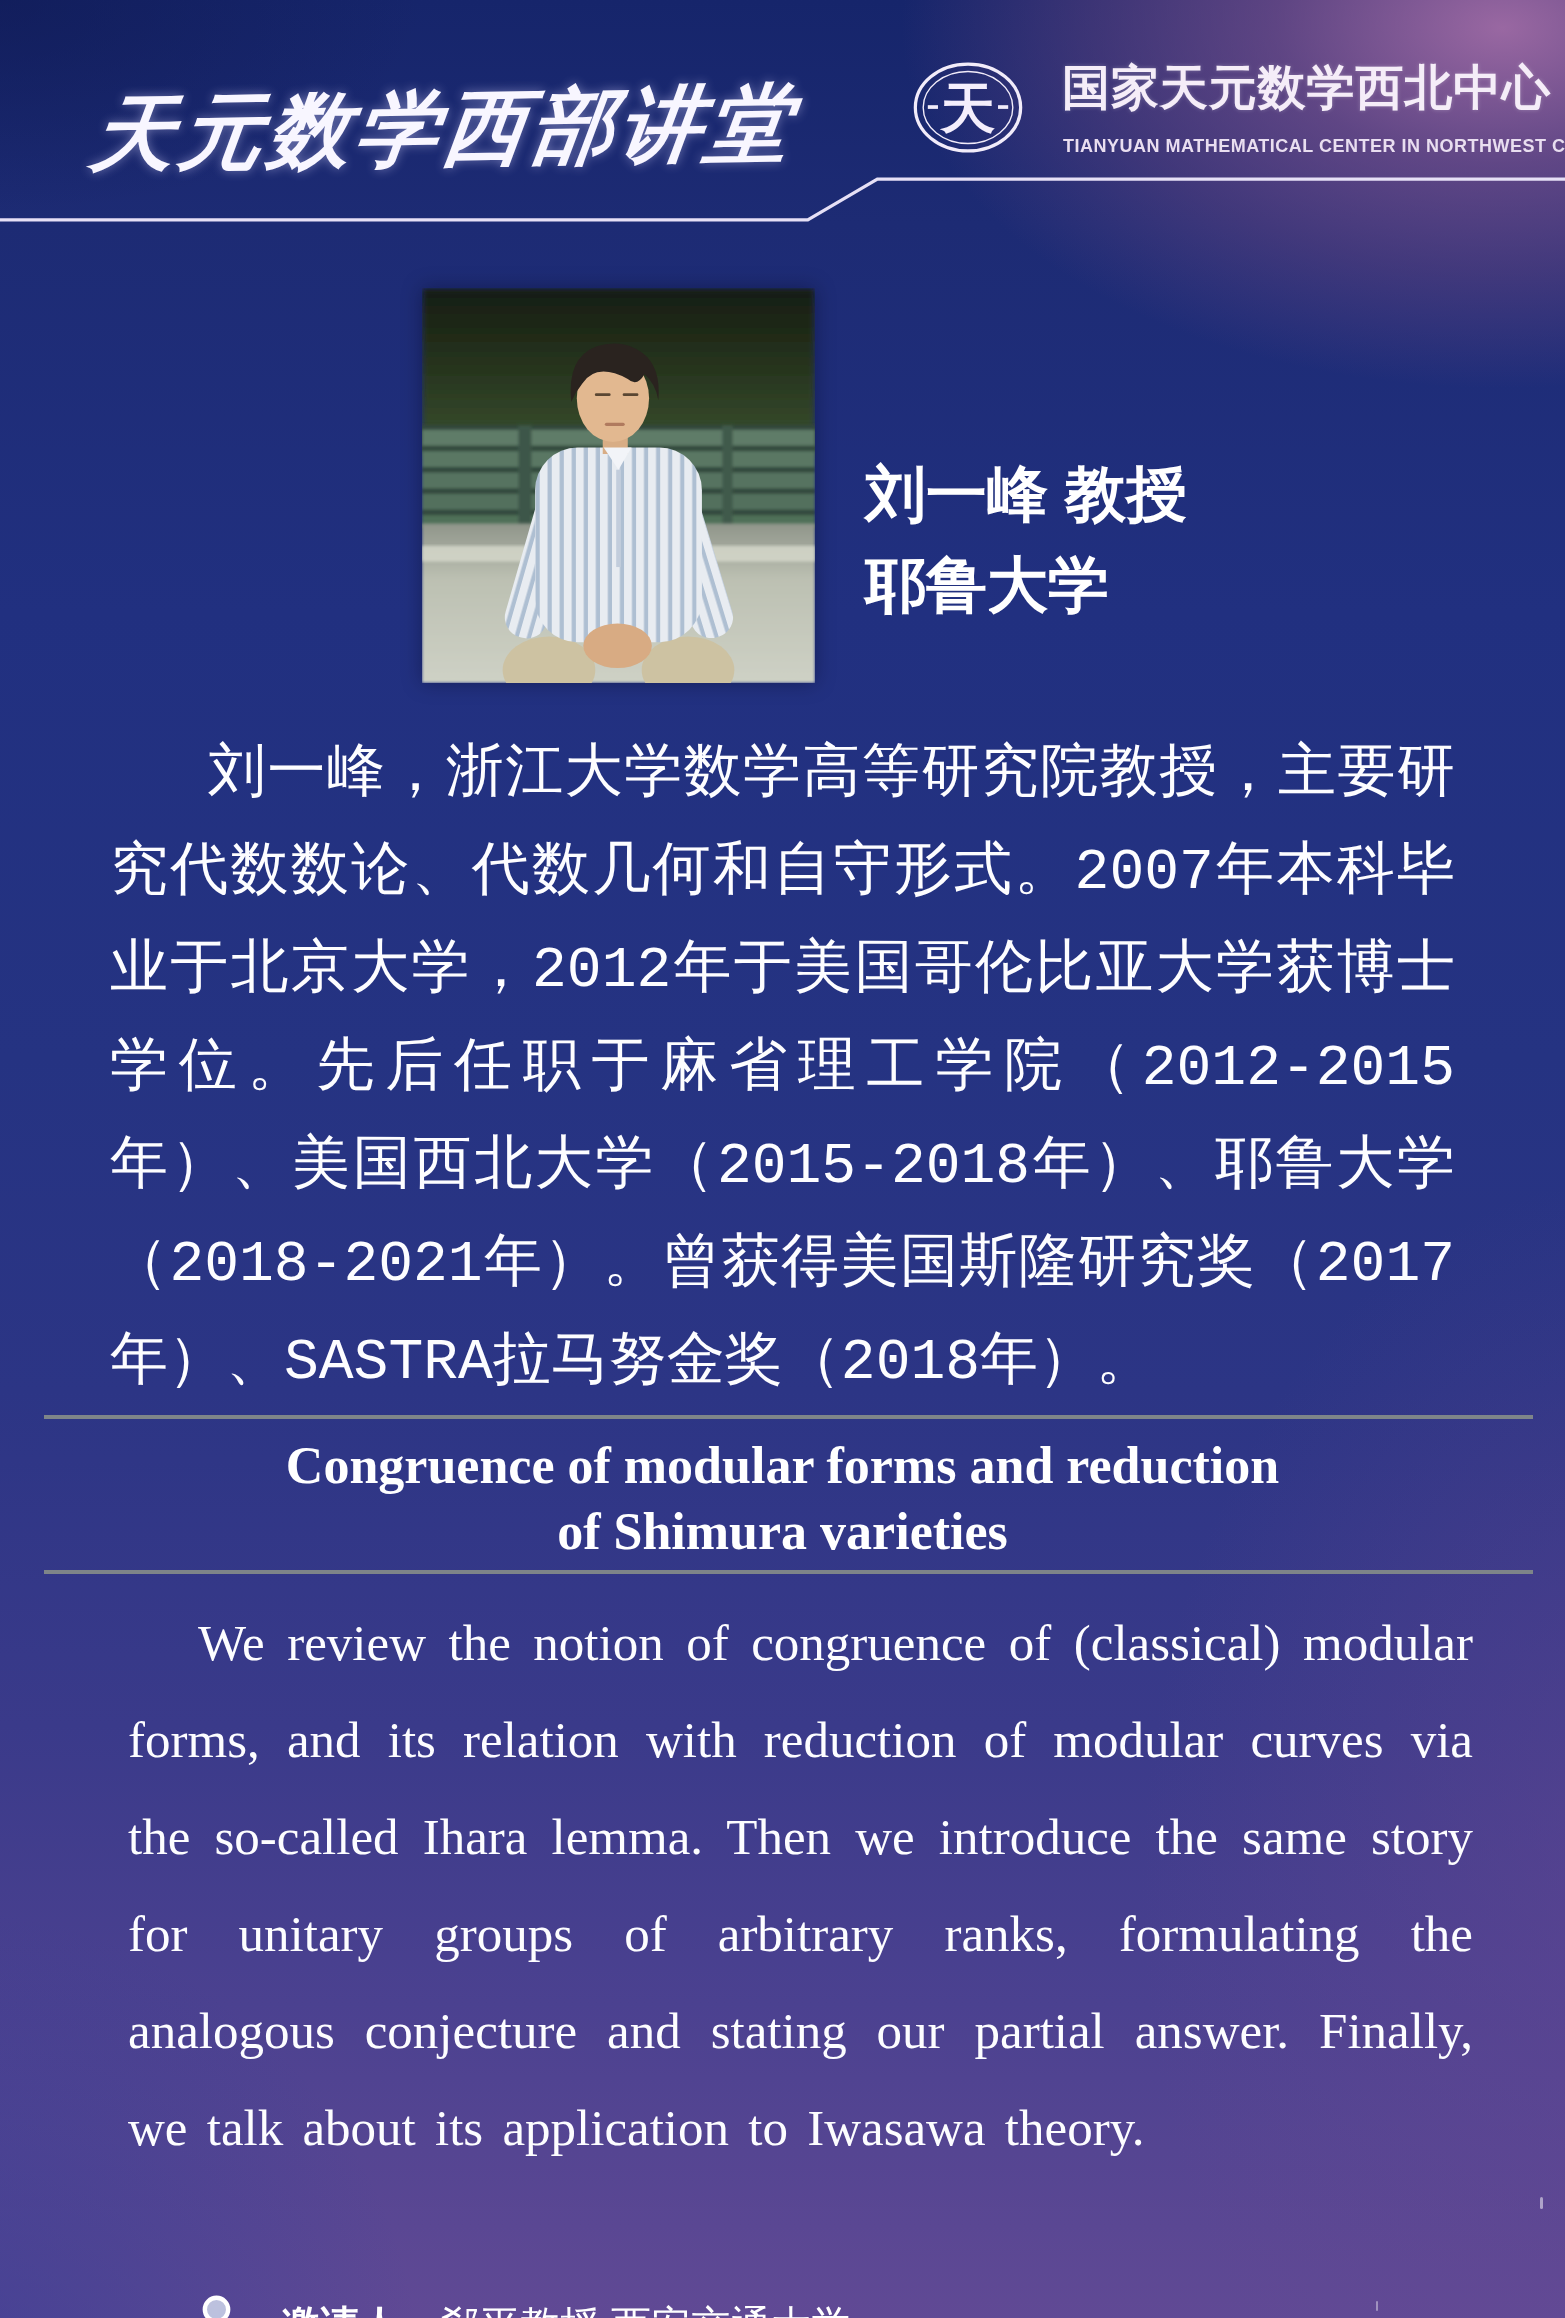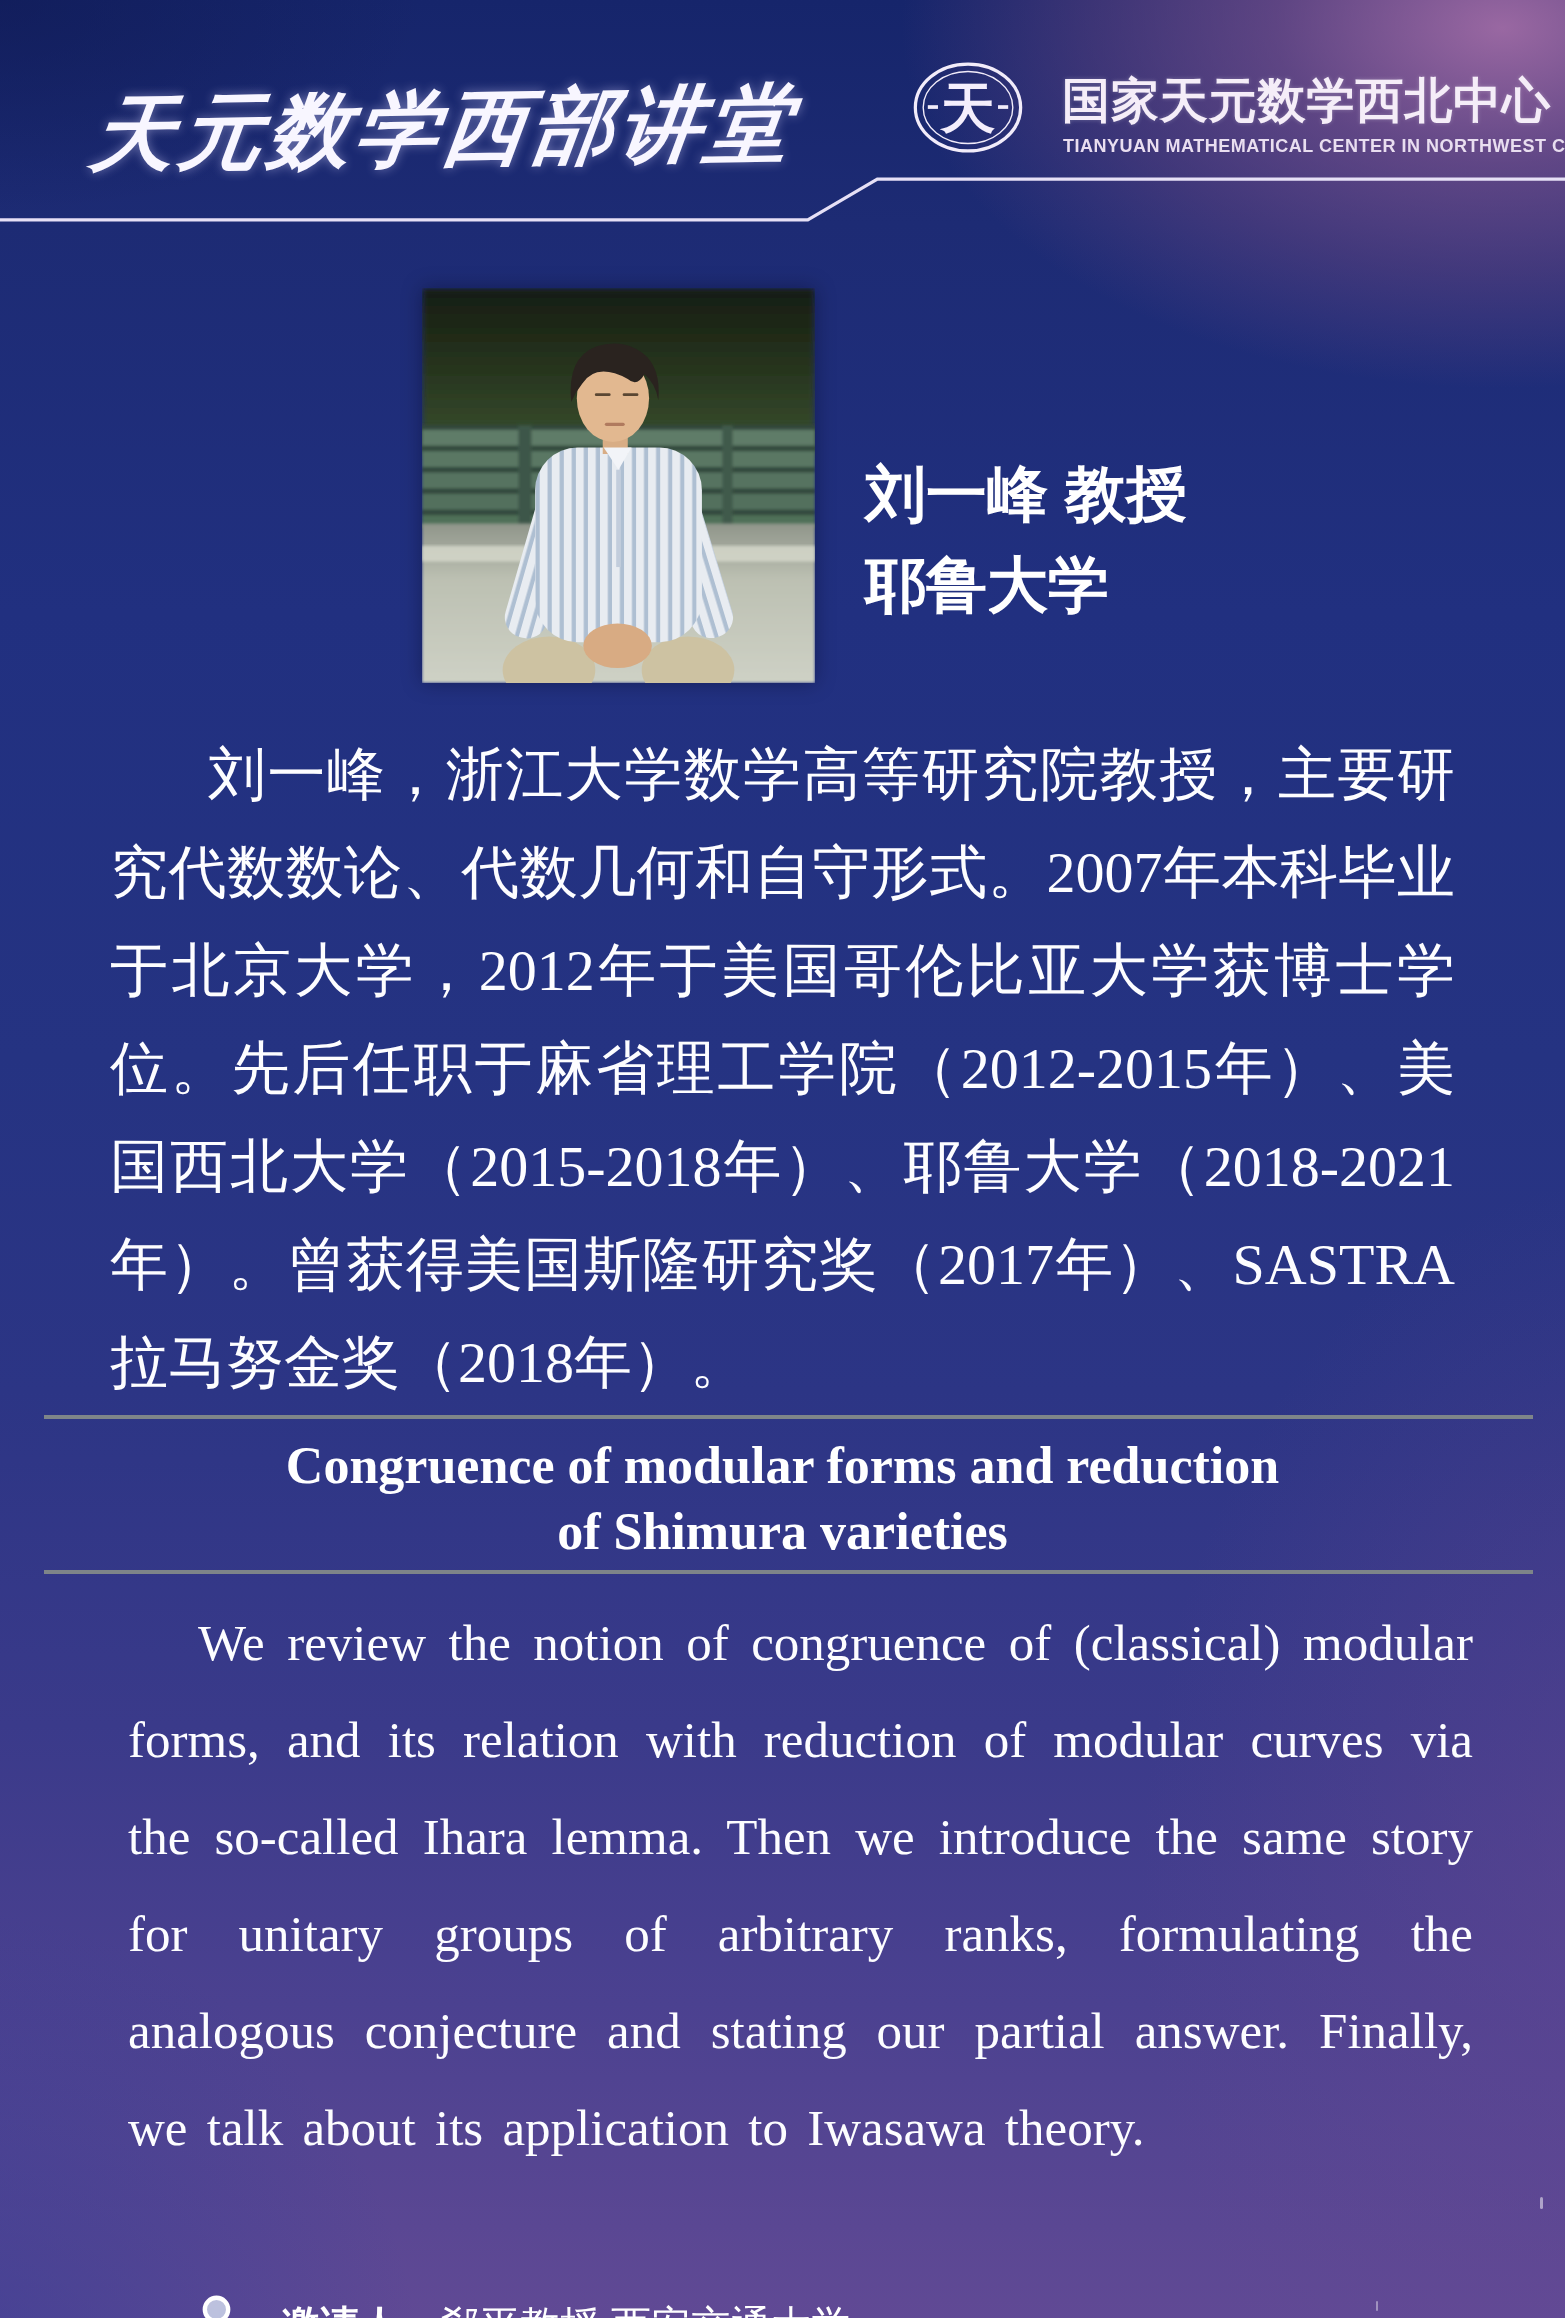--- a/index.html
+++ b/index.html
@@ -27,36 +27,36 @@
         rgba(14,24,80,0.55) 0%, rgba(14,24,80,0) 65%);}
   
   .calligraphy{
     left:93px;top:74px;font-family:"DejaVu Serif","Liberation Serif",serif;
     font-size:83px;font-weight:bold;font-style:italic;letter-spacing:4.6px;
     color:#f8f6ff;transform:skewX(-8deg) rotate(-1deg);
     text-shadow:0 0 10.2px rgba(220,215,255,0.45);white-space:nowrap;
   }
   .logo-box{left:910px;top:59px;width:116px;height:97px;}
   .center-name{
-    left:1062px;top:69px;font-size:48px;font-weight:800;letter-spacing:0.9px;
+    left:1062px;top:56px;font-size:48px;font-weight:800;letter-spacing:0.9px;
     color:#f5edf8;white-space:nowrap;text-shadow:0 0 4.6px rgba(255,255,255,0.25);
   }
   .center-name-en{
     left:1063px;top:136px;font-size:18px;font-weight:600;letter-spacing:0.5px;
     color:#e9def0;white-space:nowrap;
   }
   .header-line{left:0;top:0;width:1565px;height:260px;}
   
   .photo{left:422px;top:288px;width:393px;height:395px;overflow:hidden;
     box-shadow:0 0 18.5px rgba(0,0,20,0.35);}
   
   .speaker-name{left:865px;top:454px;font-size:61px;font-weight:800;white-space:nowrap;}
   .speaker-affil{left:865px;top:545px;font-size:61px;font-weight:800;white-space:nowrap;}
   .bio{
-    left:110px;top:726px;width:1345px;font-family:Liberation Serif, serif;
+    left:110px;top:726px;width:1345px;font-family:Liberation Mono, monospace;
     font-size:58px;line-height:98px;text-align:justify;text-indent:98px;
     color:#fdfdff;
   }
   
   .rule{left:44px;width:1489px;height:4.2px;background:#7e8589;}
   .rule-top{top:1415px;}
   .rule-bottom{top:1570px;}
   .talk-title{
     left:0;top:1433px;width:1565px;text-align:center;
     font-family:"Liberation Serif","DejaVu Serif",serif;

